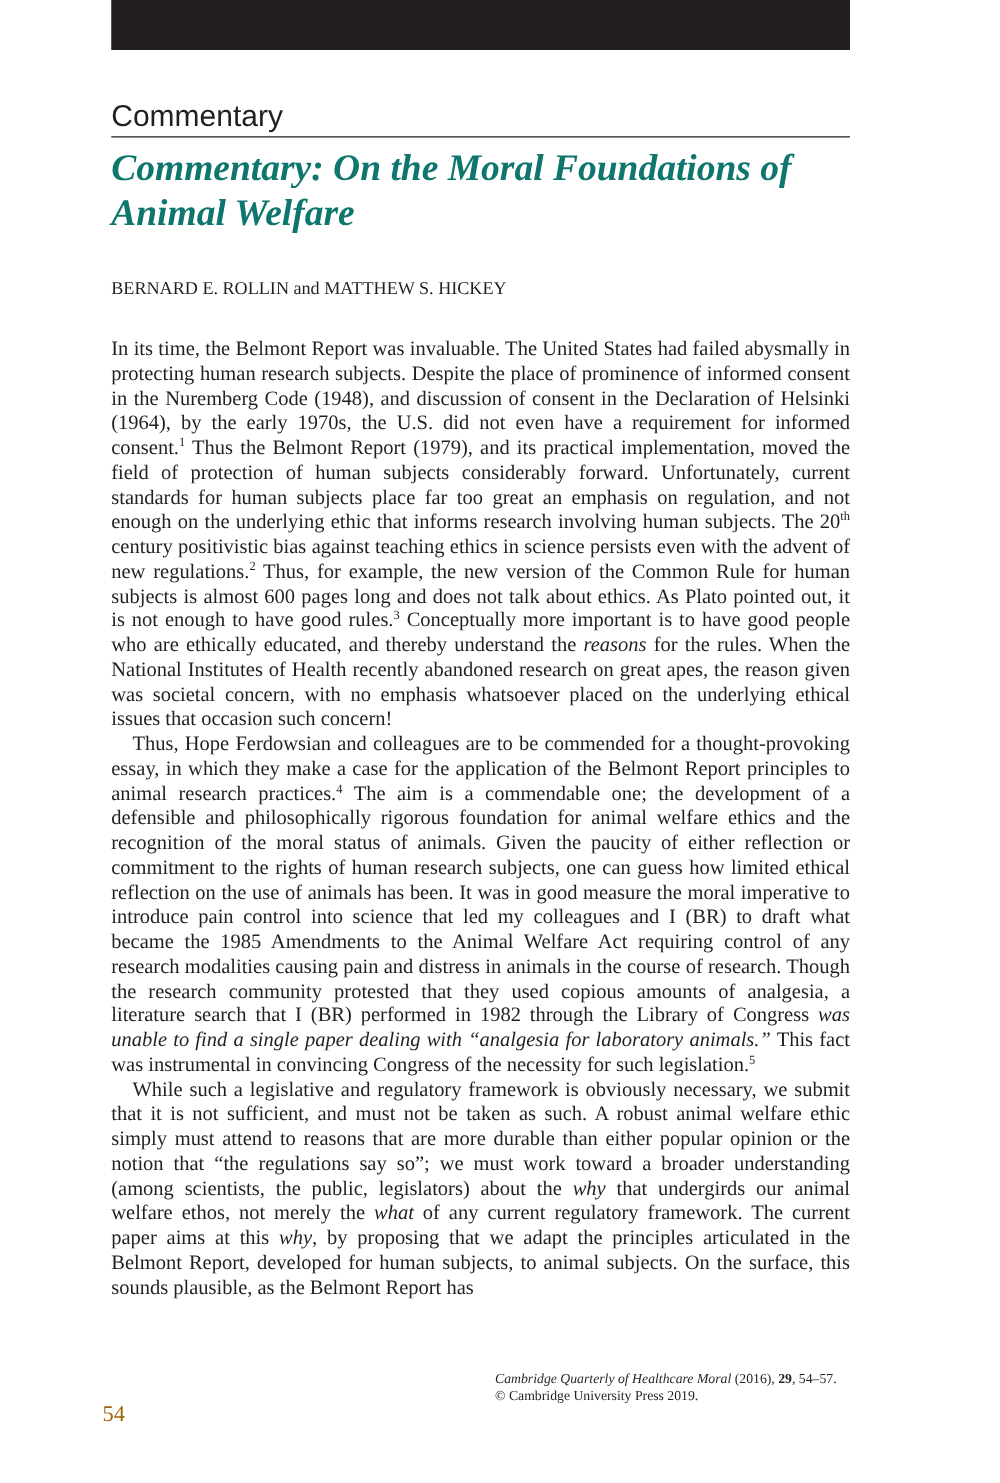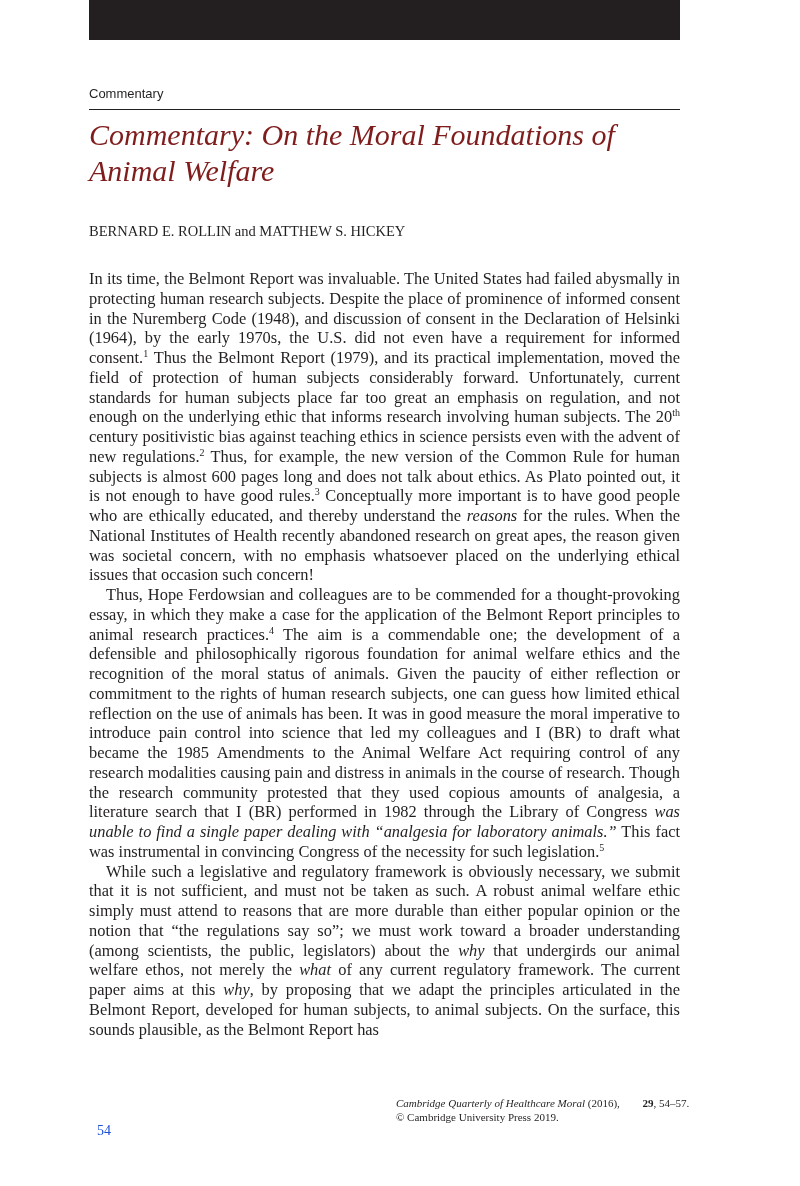--- a/index.html
+++ b/index.html
@@ -1,30 +1,30 @@
 <!DOCTYPE html>
 <html><head>
 <meta charset="utf-8">
 <style>
   html, body { margin: 0; padding: 0; background: #ffffff; }
   body { width: 800px; height: 1186px; position: relative; overflow: hidden; color: #231f20; }
   .header-bar { position: absolute; left: 89px; top: 0; width: 591px; height: 40px; background: #231f20; }
-  .section-label { position: absolute; left: 89px; top: 82px; font-family: "Liberation Sans", sans-serif; font-size: 13px; line-height: 24px; color: #231f20; }
+  .section-label { position: absolute; left: 89px; top: 82px; font-family: "Liberation Sans", sans-serif; font-size: 24px; line-height: 24px; color: #231f20; }
   .section-rule { position: absolute; left: 89px; top: 109px; width: 591px; height: 0; border-top: 1.3px solid #231f20; }
-  .title { position: absolute; left: 89px; top: 117px; width: 591px; font-family: "Liberation Serif", serif; font-style: italic; font-size: 30px; line-height: 36px; color: #7f1d1d; margin: 0; font-weight: normal; }
+  .title { position: absolute; left: 89px; top: 117px; width: 591px; font-family: "Liberation Serif", serif; font-style: italic; font-size: 30px; line-height: 36px; color: #0f766e; margin: 0; font-weight: bold; }
   .authors { position: absolute; left: 89px; top: 222px; font-family: Liberation Serif, serif; font-size: 14.5px; line-height: 18px; letter-spacing: 0; color: #231f20; }
   .body { position: absolute; left: 89px; top: 269px; width: 591px; font-family: "Liberation Serif", serif; font-size: 16.4px; line-height: 19.75px; color: #231f20; text-align: justify; hyphens: none; }
   .body p { margin: 0; }
   .body p.indent { text-indent: 17px; }
   .body sup { font-size: 10px; line-height: 0; vertical-align: 6px; }
   .body i { font-style: italic; }
   .footer-citation { position: absolute; left: 396px; top: 1096px; font-family: "Liberation Serif", serif; font-size: 11px; line-height: 14px; color: #231f20; }
   .footer-citation .journal { font-style: italic; }
-  .footer-citation .vol { font-weight: bold; margin-left: 20px; }
-  .page-number { position: absolute; left: 97px; top: 1122px; font-family: "Liberation Serif", serif; font-size: 14px; line-height: 18px; color: #1d4ed8; }
+  .footer-citation .vol { font-weight: bold; }
+  .page-number { position: absolute; left: 82px; top: 1122px; font-family: "Liberation Serif", serif; font-size: 18px; line-height: 18px; color: #a16207; }
 </style>
 </head>
 <body>
 
 <div class="header-bar"></div>
 
 <div class="section-label">Commentary</div>
 <div class="section-rule"></div>
 
 <h1 class="title">Commentary: On the Moral Foundations of Animal Welfare</h1>

